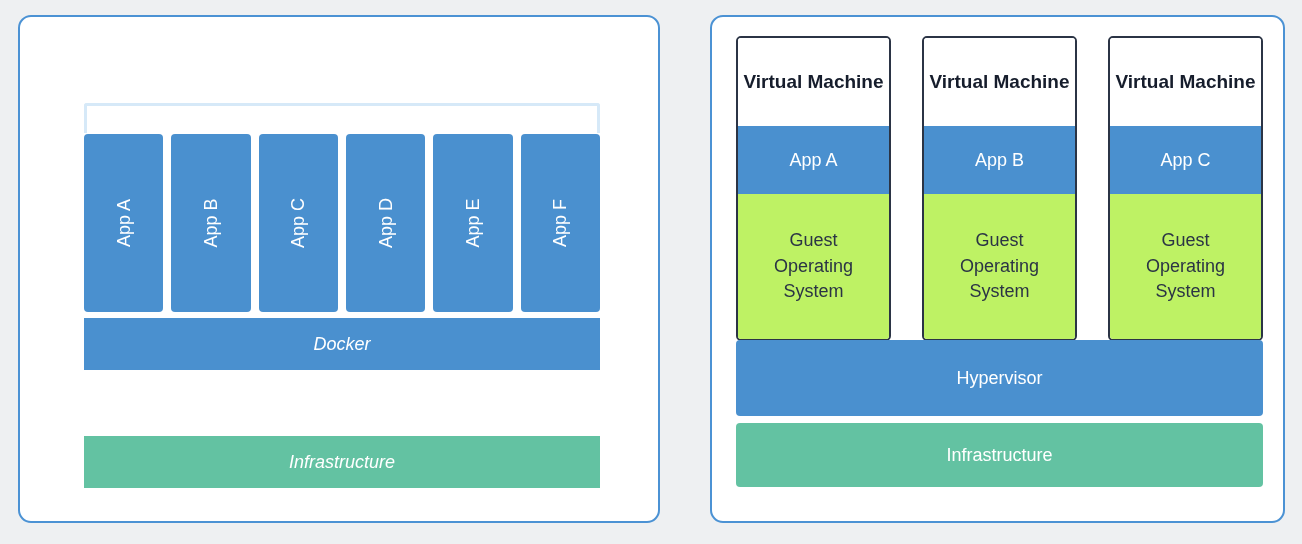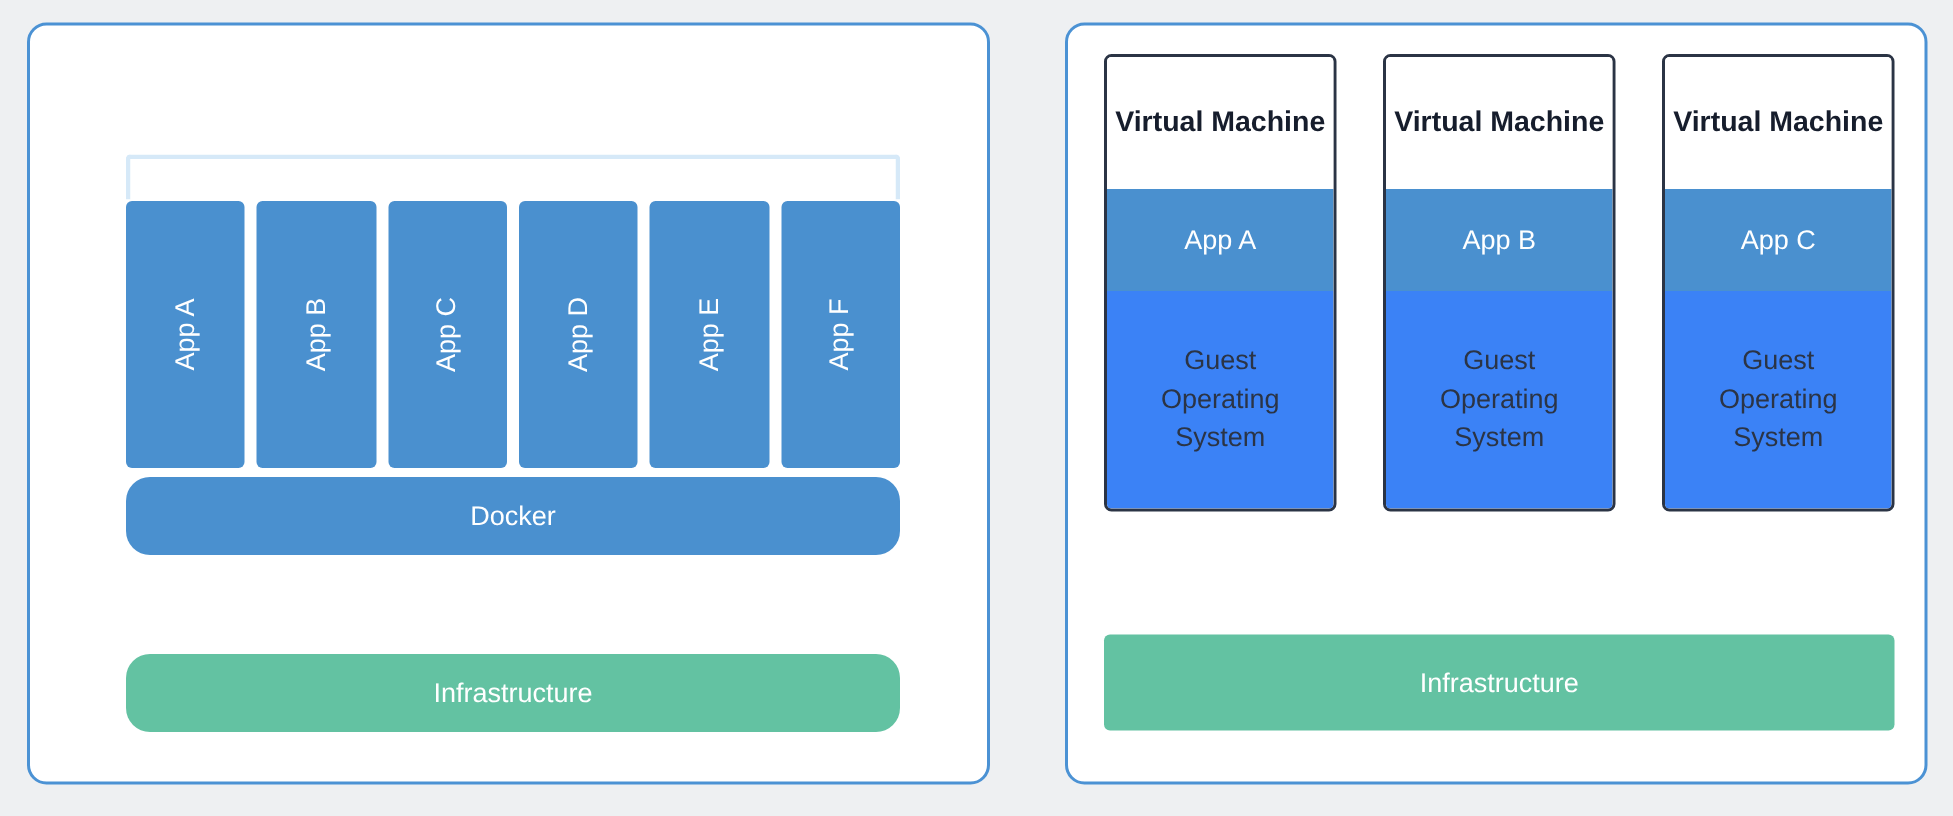--- a/index.html
+++ b/index.html
@@ -89,26 +89,27 @@
     transform: translate(-50%, -50%) rotate(-90deg);
     white-space: nowrap;
     color: #ffffff;
     font-size: 18px;
   }
 
   .stack-bar {
     position: absolute;
     left: 64px;
     width: 516px;
-    border-radius: 16px;
-    display: flex;
-    align-items: center;
-    justify-content: center;
-    box-sizing: border-box;
-    font-size: 18px;
+    border-radius: 0;
+    display: flex;
+    align-items: center;
+    justify-content: center;
+    box-sizing: border-box;
+    font-size: 18px;
+    font-style: italic;
   }
   .bar-docker {
     top: 301px;
     height: 52px;
     background: #4a90cf;
     color: #ffffff;
   }
   .bar-hostos {
     top: 360px;
     height: 52px;
@@ -160,21 +161,21 @@
     background: #4a90cf;
     color: #ffffff;
     font-size: 18px;
   }
   .vm-guest {
     flex: 1 1 auto;
     display: flex;
     align-items: center;
     justify-content: center;
     text-align: center;
-    background: #3b82f6;
+    background: #bef264;
     color: #2b3445;
     font-size: 18px;
     line-height: 1.44;
   }
 
   .right-bar {
     position: absolute;
     left: 24px;
     width: 527px;
     border-radius: 4px;
@@ -267,19 +268,22 @@
         <div class="vm-app">
           <span>App C</span>
         </div>
         <div class="vm-guest">
           <span><span>Guest</span><br><span>Operating</span><br><span>System</span></span>
         </div>
       </div>
 
     </div>
 
+    <div class="right-bar bar-hypervisor">
+      <span>Hypervisor</span>
+    </div>
 
     <div class="right-bar bar-infra-right">
       <span>Infrastructure</span>
     </div>
   </div>
 
 </div>
 
 </body></html>

